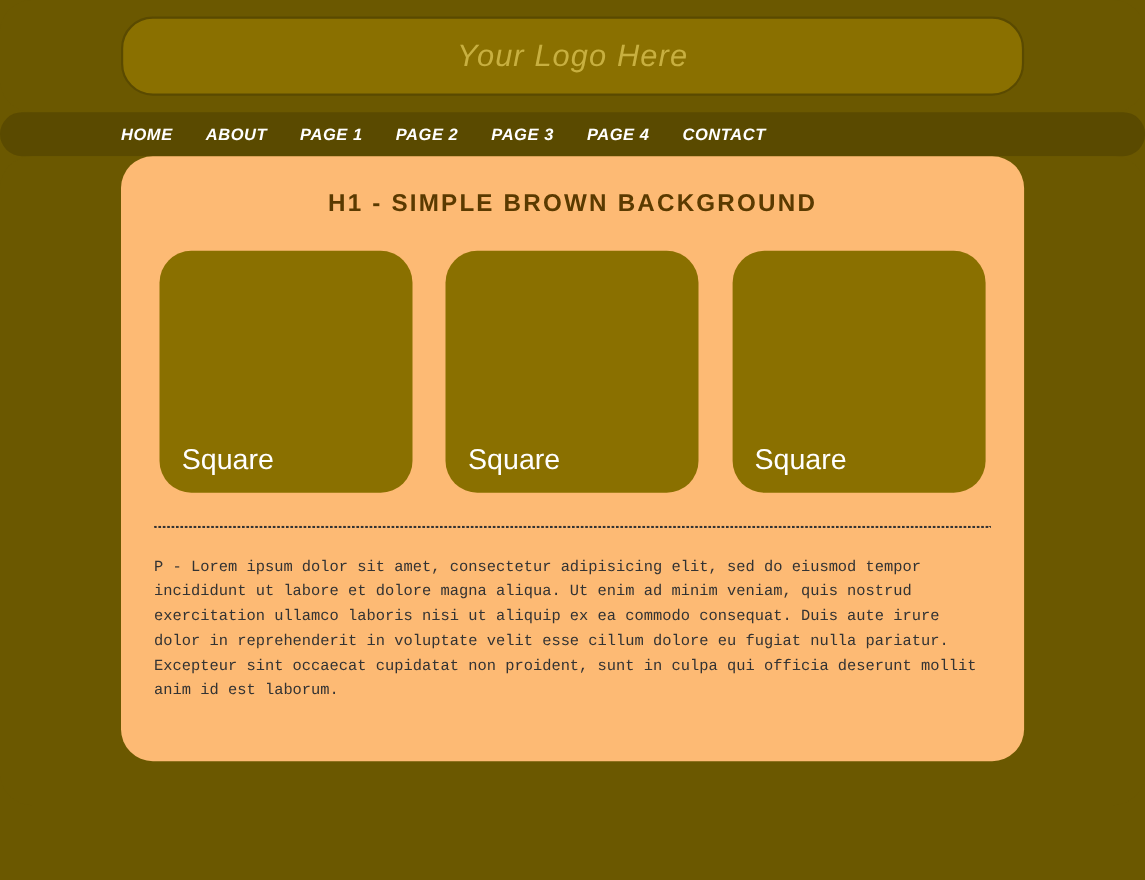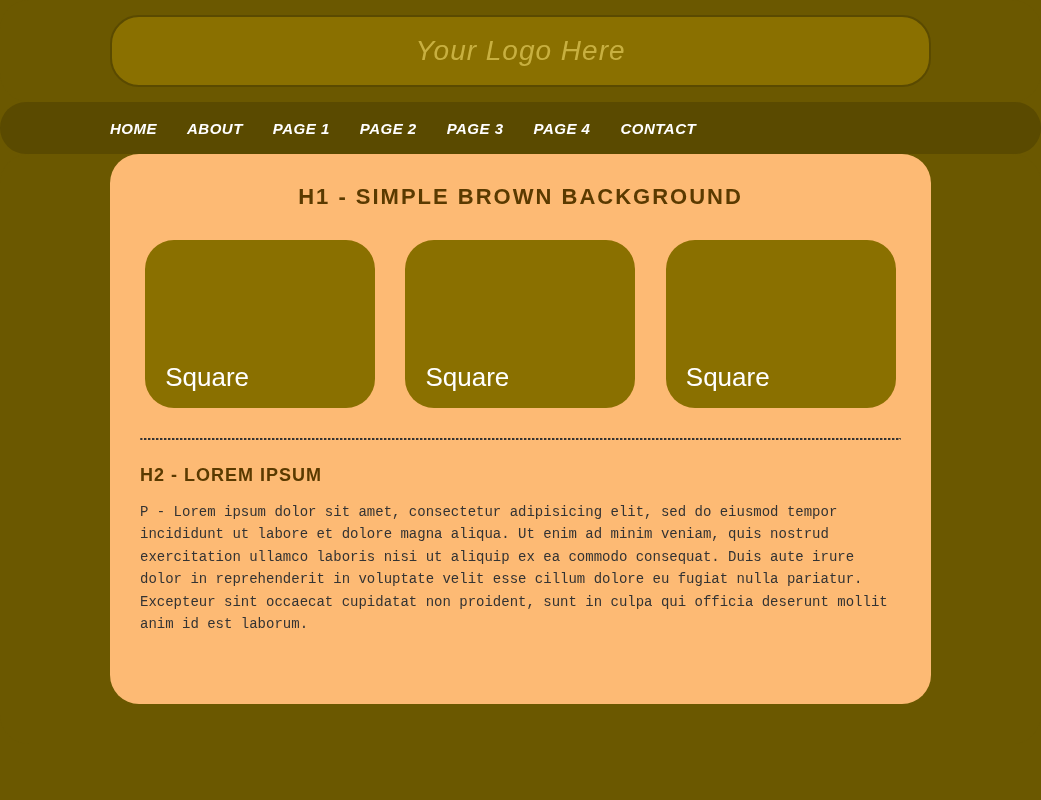--- a/index.html
+++ b/index.html
@@ -34,21 +34,21 @@
       font-style: italic;
       letter-spacing: 1px;
     }
 
     
     #nav {
       background-color: #5a4a00;
       padding: 0 110px;
       display: flex;
       align-items: center;
-      height: 52px;
+      height: 40px;
     }
 
     .nav-item {
       color: white;
       text-transform: uppercase;
       font-family: 'Arial Black', 'Arial Bold', Arial, sans-serif;
       font-weight: 900;
       font-size: 15px;
       letter-spacing: 0.5px;
       margin-right: 30px;
@@ -84,21 +84,21 @@
     #squares-container {
       display: flex;
       justify-content: space-around;
       margin-bottom: 30px;
       gap: 20px;
     }
 
     .square-box {
       background-color: #8a7000;
       width: 220px;
-      height: 168px;
+      height: 220px;
       display: flex;
       align-items: flex-end;
       justify-content: flex-start;
       padding: 15px 20px;
       flex: 1;
       max-width: 230px;
     }
 
     .square-label {
       color: white;
@@ -160,16 +160,15 @@
         <div class="square-box">
           <span class="square-label">Square</span>
         </div>
         <div class="square-box">
           <span class="square-label">Square</span>
         </div>
       </div>
 
     <hr id="divider">
 
-    <h2 id="h2-title">H2 - LOREM IPSUM</h2>
     <p id="body-text">P - Lorem ipsum dolor sit amet, consectetur adipisicing elit, sed do eiusmod tempor incididunt ut labore et dolore magna aliqua. Ut enim ad minim veniam, quis nostrud exercitation ullamco laboris nisi ut aliquip ex ea commodo consequat. Duis aute irure dolor in reprehenderit in voluptate velit esse cillum dolore eu fugiat nulla pariatur. Excepteur sint occaecat cupidatat non proident, sunt in culpa qui officia deserunt mollit anim id est laborum.</p>
   </div>
 </div>
 
 </body></html>

